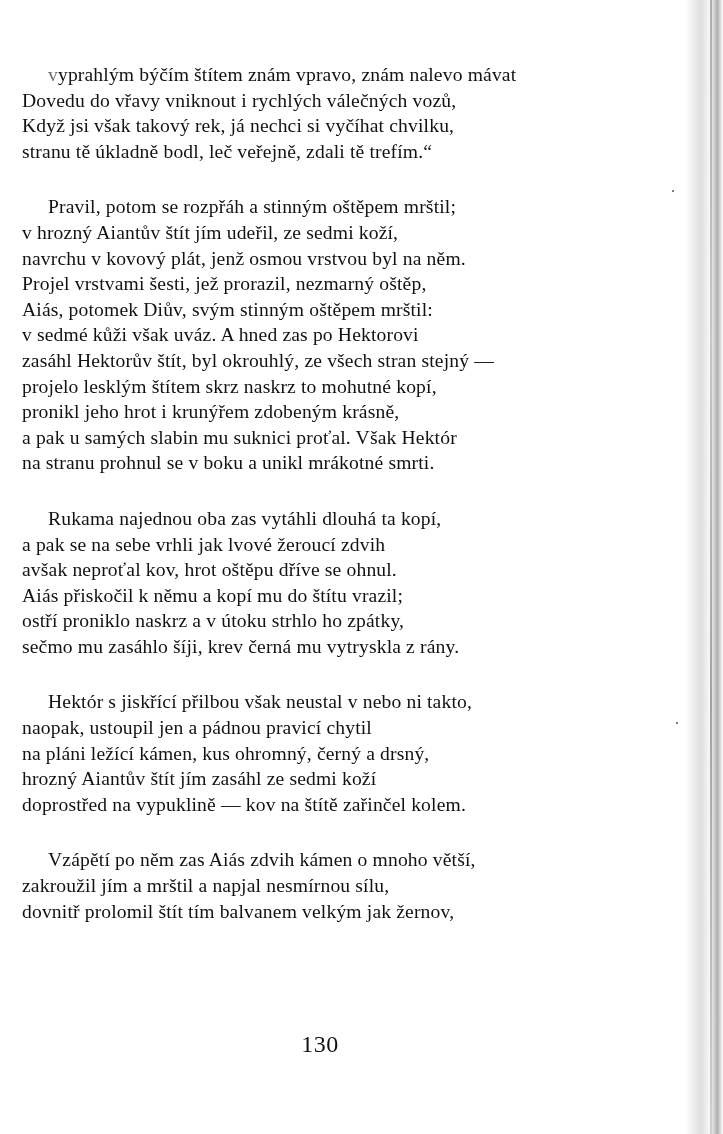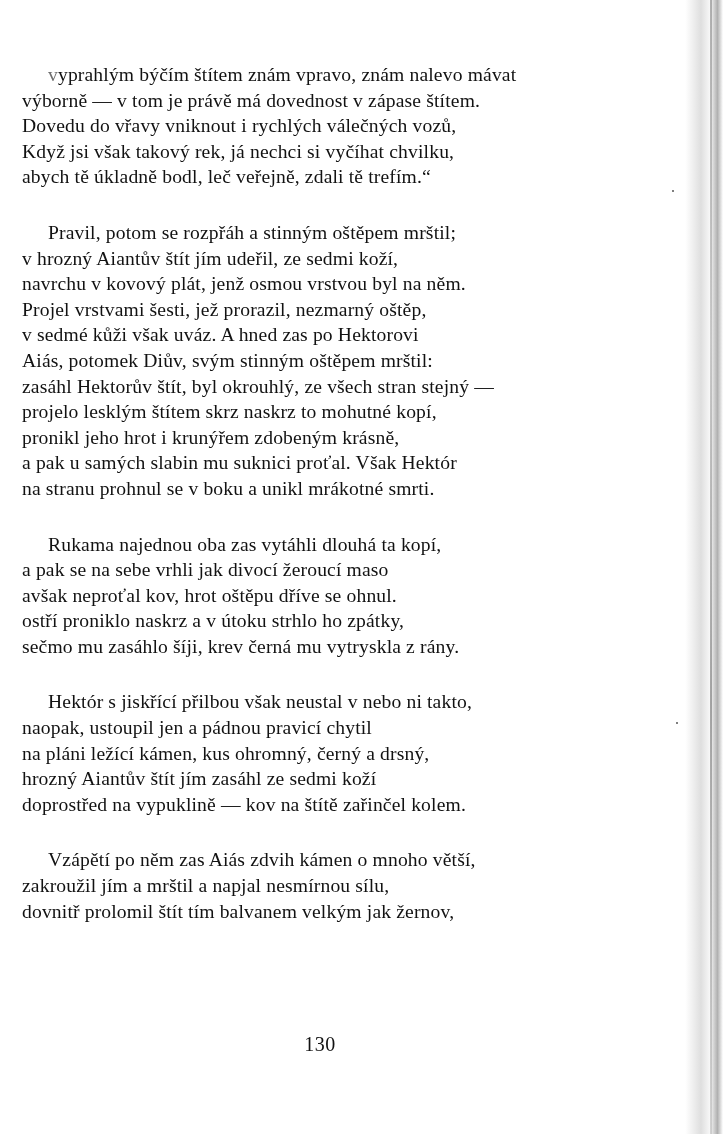--- a/index.html
+++ b/index.html
@@ -84,58 +84,58 @@
   .faded-lead {
     color: #6f6f6f;
   }
 
   .page-number {
     position: absolute;
     top: 1032px;
     left: 0;
     width: 640px;
     text-align: center;
-    font-size: 20px;
+    font-size: 24px;
     line-height: 24px;
     letter-spacing: 0.5px;
   }
 </style>
 </head>
 <body>
 
 <div class="page">
 
   <div class="text-block">
 
     <div class="stanza">
       <div class="line indent"><span class="faded-lead">v</span><span>yprahlým býčím štítem znám vpravo, znám nalevo mávat</span></div>
-      <div class="line">výborně — v tom je právě má dovednost v zápase štítem.</div>
       <div class="line">Dovedu do vřavy vniknout i rychlých válečných vozů,</div>
       <div class="line">Když jsi však takový rek, já nechci si vyčíhat chvilku,</div>
-      <div class="line">abych tě úkladně bodl, leč veřejně, zdali tě trefím.“</div>
+      <div class="line">stranu tě úkladně bodl, leč veřejně, zdali tě trefím.“</div>
     </div>
 
     <div class="stanza">
       <div class="line indent">Pravil, potom se rozpřáh a stinným oštěpem mrštil;</div>
       <div class="line">v hrozný Aiantův štít jím udeřil, ze sedmi koží,</div>
       <div class="line">navrchu v kovový plát, jenž osmou vrstvou byl na něm.</div>
       <div class="line">Projel vrstvami šesti, jež prorazil, nezmarný oštěp,</div>
+      <div class="line">Aiás, potomek Diův, svým stinným oštěpem mrštil:</div>
       <div class="line">v sedmé kůži však uváz. A hned zas po Hektorovi</div>
-      <div class="line">Aiás, potomek Diův, svým stinným oštěpem mrštil:</div>
       <div class="line">zasáhl Hektorův štít, byl okrouhlý, ze všech stran stejný —</div>
       <div class="line">projelo lesklým štítem skrz naskrz to mohutné kopí,</div>
       <div class="line">pronikl jeho hrot i krunýřem zdobeným krásně,</div>
       <div class="line">a pak u samých slabin mu suknici proťal. Však Hektór</div>
       <div class="line">na stranu prohnul se v boku a unikl mrákotné smrti.</div>
     </div>
 
     <div class="stanza">
       <div class="line indent">Rukama najednou oba zas vytáhli dlouhá ta kopí,</div>
-      <div class="line">a pak se na sebe vrhli jak divocí žeroucí maso</div>
+      <div class="line">a pak se na sebe vrhli jak lvové žeroucí zdvih</div>
       <div class="line">avšak neproťal kov, hrot oštěpu dříve se ohnul.</div>
+      <div class="line">Aiás přiskočil k němu a kopí mu do štítu vrazil;</div>
       <div class="line">ostří proniklo naskrz a v útoku strhlo ho zpátky,</div>
       <div class="line">sečmo mu zasáhlo šíji, krev černá mu vytryskla z rány.</div>
     </div>
 
     <div class="stanza">
       <div class="line indent">Hektór s jiskřící přilbou však neustal v nebo ni takto,</div>
       <div class="line">naopak, ustoupil jen a pádnou pravicí chytil</div>
       <div class="line">na pláni ležící kámen, kus ohromný, černý a drsný,</div>
       <div class="line">hrozný Aiantův štít jím zasáhl ze sedmi koží</div>
       <div class="line">doprostřed na vypuklině — kov na štítě zařinčel kolem.</div>

